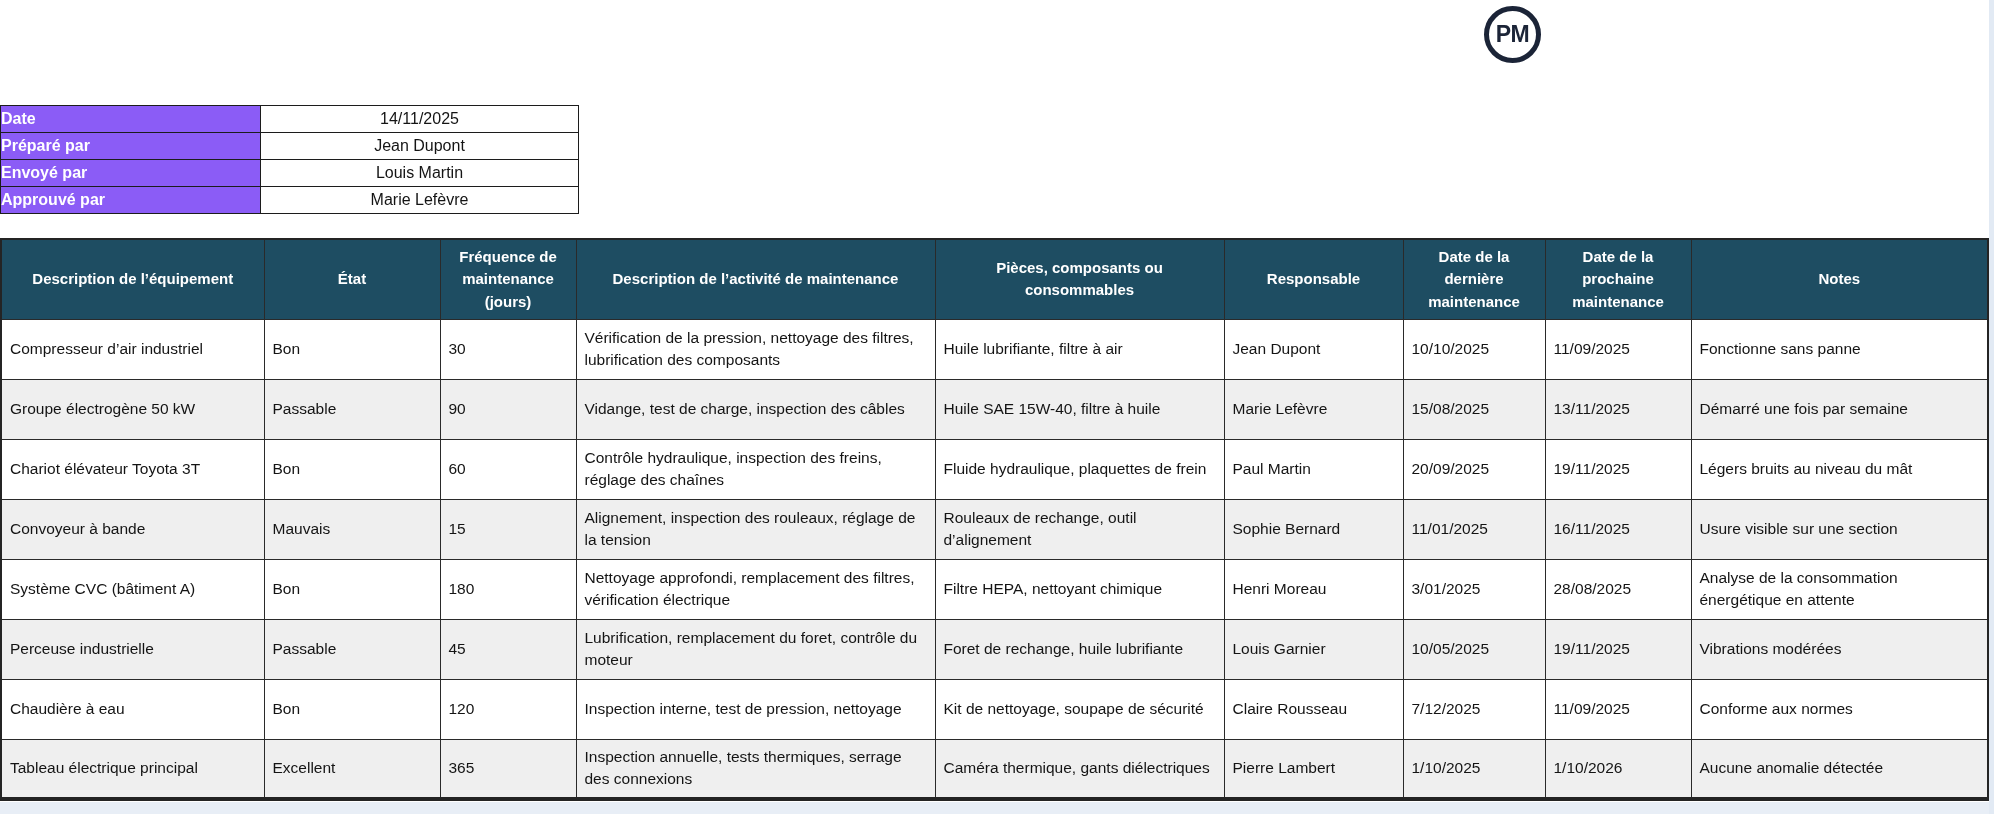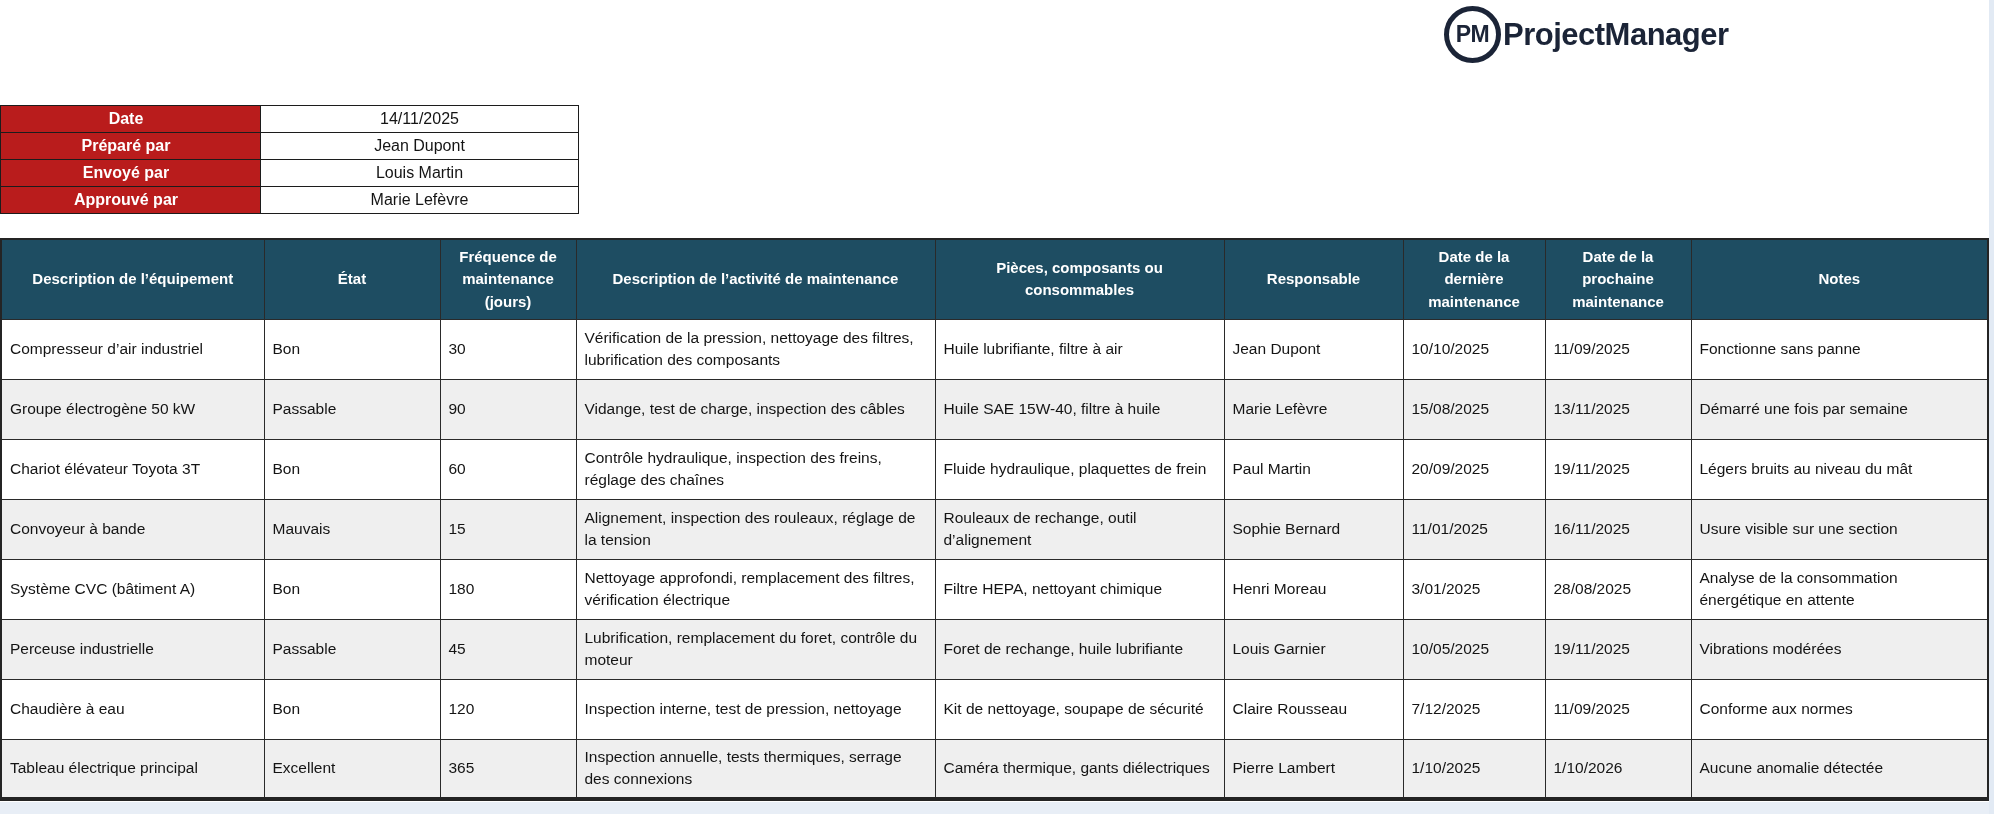--- a/index.html
+++ b/index.html
@@ -16,22 +16,22 @@
   
   .doc-title {
     position:absolute; left:0; top:17px; width:1987px;
     text-align:center;
     font-size:30px; font-weight:bold; color:#050505;
     letter-spacing:0.2px;
   }
 
   
   .brand {
-    position:absolute; left:1444px; top:6px;
-    display:flex; align-items:center; gap:2px;
+    position:absolute; left:1484px; top:6px;
+    display:flex; gap:20px;
   }
   .brand-circle {
     width:57px; height:57px; border-radius:50%;
     border:5px solid #1b2437;
     display:flex; align-items:center; justify-content:center;
     font-weight:bold; font-size:23px; color:#1b2437;
     letter-spacing:-0.5px;
   }
   .brand-text {
     font-size:31px; font-weight:bold; color:#1b2437;
@@ -43,23 +43,23 @@
     position:absolute; left:0; top:105px;
     border-collapse:collapse;
   }
   .info-panel td {
     border:1px solid #1c1c1c;
     height:27px;
     font-size:16px;
   }
   .info-label {
     width:260px;
-    background:#b91c1c;
+    background:#8b5cf6;
     color:#ffffff; font-weight:bold;
-    text-align:center; padding-right:9px;
+    text-align:left; padding-right:9px;
   }
   .info-value {
     width:318px;
     background:#ffffff;
     text-align:center; color:#141414;
   }
 
   
   .main-table {
     position:absolute; left:0; top:238px;
@@ -110,21 +110,20 @@
   }
 </style>
 </head>
 <body>
 
 <div class="screen">
 
 
   <div class="brand">
     <div class="brand-circle">PM</div>
-    <div class="brand-text">ProjectManager</div>
   </div>
 
   <table class="info-panel">
     <tbody>
       <tr>
         <td class="info-label">Date</td>
         <td class="info-value">14/11/2025</td>
       </tr>
       <tr>
         <td class="info-label">Préparé par</td>

